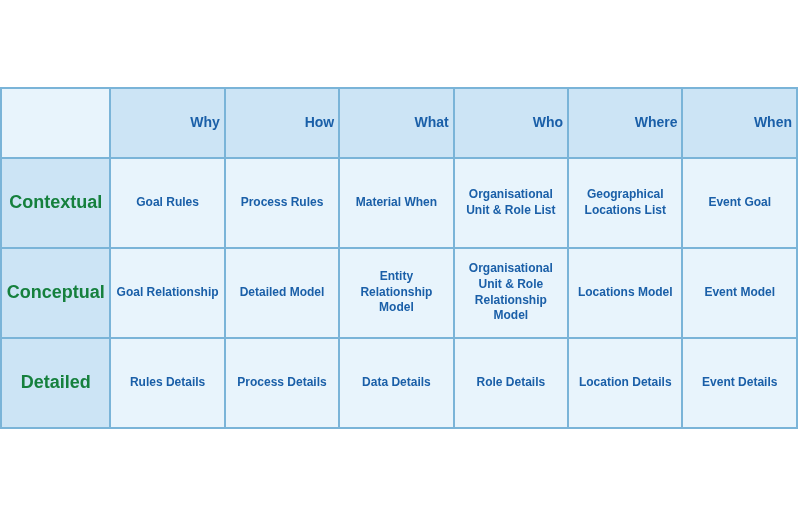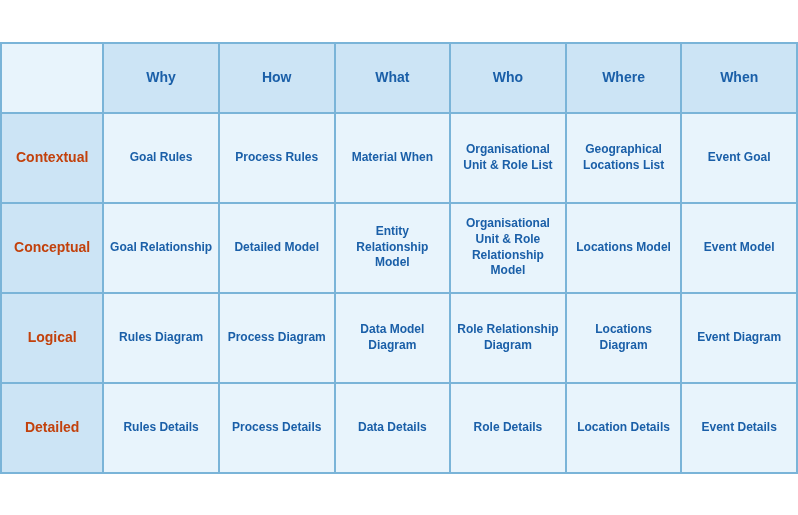--- a/index.html
+++ b/index.html
@@ -33,27 +33,28 @@
       font-weight: bold;
       line-height: 1.3;
     }
 
     .header-cell {
       background-color: #cce4f5;
       color: #1a5fa8;
       font-weight: bold;
       font-size: 14px;
       height: 70px;
+      text-align: right;
     }
 
     .row-header {
       background-color: #cce4f5;
-      color: #c2410c;
+      color: #15803d;
       font-weight: bold;
-      font-size: 14px;
+      font-size: 18px;
       width: 100px;
       height: 90px;
     }
 
     .data-cell {
       background-color: #e8f4fc;
       color: #1a5fa8;
       font-weight: bold;
       font-size: 12px;
       height: 90px;
@@ -96,29 +97,20 @@
       <tr>
         <td class="row-header">Conceptual</td>
         <td class="data-cell">Goal Relationship</td>
         <td class="data-cell">Detailed Model</td>
         <td class="data-cell">Entity Relationship Model</td>
         <td class="data-cell">Organisational Unit &amp; Role Relationship Model</td>
         <td class="data-cell">Locations Model</td>
         <td class="data-cell">Event Model</td>
       </tr>
       <tr>
-        <td class="row-header">Logical</td>
-        <td class="data-cell">Rules Diagram</td>
-        <td class="data-cell">Process Diagram</td>
-        <td class="data-cell">Data Model Diagram</td>
-        <td class="data-cell">Role Relationship Diagram</td>
-        <td class="data-cell">Locations Diagram</td>
-        <td class="data-cell">Event Diagram</td>
-      </tr>
-      <tr>
         <td class="row-header">Detailed</td>
         <td class="data-cell">Rules Details</td>
         <td class="data-cell">Process Details</td>
         <td class="data-cell">Data Details</td>
         <td class="data-cell">Role Details</td>
         <td class="data-cell">Location Details</td>
         <td class="data-cell">Event Details</td>
       </tr>
     </tbody>
 </table>

